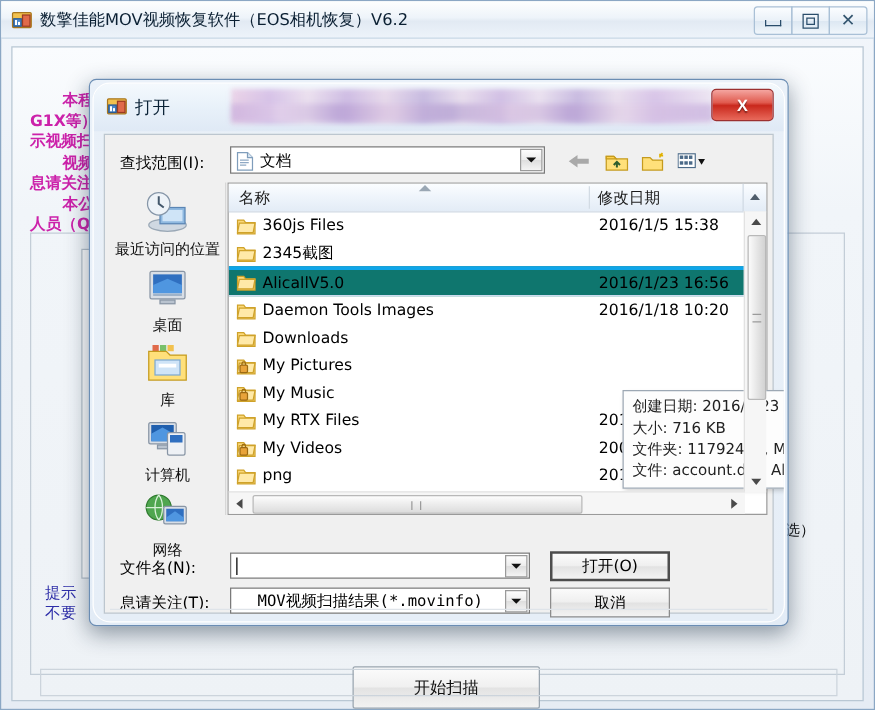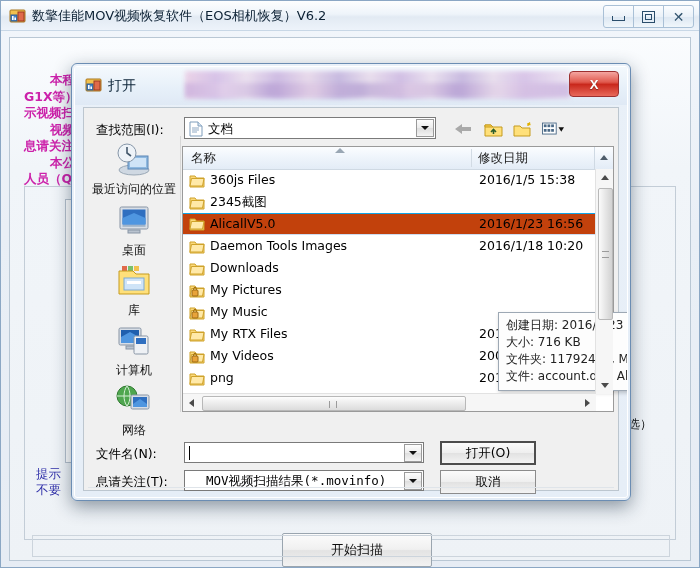--- a/index.html
+++ b/index.html
@@ -113,21 +113,21 @@
   
   .dialog{
     position:absolute;left:70px;top:62px;width:560px;height:438px;
     border:1px solid #6b8db3;border-radius:6px;
     background:linear-gradient(180deg,#eaf1f9 0%,#e3ecf6 100%);
     box-shadow:0 6px 18px rgba(20,40,60,.45);
     box-sizing:border-box;
   }
   .dlg-frame{
     position:absolute;left:2px;top:2px;right:2px;bottom:2px;
-    border:1px solid #ffffff;border-radius:3px;
+    border:1px solid #ffffff;border-radius:14px;
     background:linear-gradient(180deg,#e9f0f8 0%,#e6eef7 100%);
     box-sizing:border-box;
     overflow:hidden;
   }
   .dlg-titlebar{
     position:absolute;left:0;top:0;width:100%;height:38px;
     background:linear-gradient(180deg,#f4f9fd 0%,#e7f0f9 55%,#dfe9f5 100%);
   }
   .dlg-blur{
     position:absolute;left:110px;top:4px;width:385px;height:28px;
@@ -180,21 +180,21 @@
     border:1px solid #9a9a9a;box-sizing:border-box;
     display:flex;align-items:center;justify-content:center;
   }
   .arrow-dn{width:0;height:0;border-left:4px solid transparent;border-right:4px solid transparent;border-top:4px solid #111;}
 
   .tbar{position:absolute;left:368px;top:10px;height:22px;display:flex;align-items:center;gap:8px;}
   .tbar .ic{width:22px;height:20px;display:flex;align-items:center;justify-content:center;}
 
   
   .places{
-    position:absolute;left:4px;top:28px;width:92px;bottom:78px;
+    position:absolute;left:4px;top:38px;width:92px;bottom:78px;
     background:#f0f0f0;border-right:1px solid #d7d7d7;
   }
   .place{
     width:92px;text-align:center;color:#111;font-size:12px;line-height:14px;
     font-family:"DejaVu Sans","Liberation Sans",sans-serif;
     position:absolute;
   }
   .place .ico{display:block;margin:0 auto 2px auto;}
 
   
@@ -209,21 +209,21 @@
   }
   .lh-name{position:absolute;left:8px;top:3px;font-size:12.5px;color:#1b1b1b;font-family:"DejaVu Sans","Liberation Sans",sans-serif;}
   .lh-date{position:absolute;left:295px;top:3px;font-size:12.5px;color:#1b1b1b;font-family:"DejaVu Sans","Liberation Sans",sans-serif;}
   .lh-div{position:absolute;left:288px;top:2px;width:1px;height:18px;background:#d2dbe4;}
   .lh-sort{position:absolute;left:152px;top:1px;width:0;height:0;border-left:5px solid transparent;border-right:5px solid transparent;border-bottom:5px solid #9aa7b4;}
   .lh-rt{position:absolute;right:0;top:0;width:18px;height:22px;border-left:1px solid #cfd9e3;}
   .lh-rt i{position:absolute;left:5px;top:8px;width:0;height:0;border-left:4px solid transparent;border-right:4px solid transparent;border-bottom:5px solid #4f5d6b;}
 
   .rows{position:absolute;left:0;top:22px;right:17px;bottom:17px;overflow:hidden;}
   .row{position:relative;height:22px;line-height:22px;white-space:nowrap;}
-  .row.sel{background:#c2410c;border-top:1px solid #0ea5e9;border-bottom:1px solid #ccdcf0;height:20px;line-height:20px;}
+  .row.sel{background:#0f766e;border-top:3px solid #0ea5e9;border-bottom:1px solid #ccdcf0;height:20px;line-height:20px;}
   .row .nm{position:absolute;left:27px;font-size:12.5px;color:#000;font-family:"DejaVu Sans","Liberation Sans",sans-serif;}
   .row .dt{position:absolute;left:296px;font-size:12.5px;color:#000;font-family:"DejaVu Sans","Liberation Sans",sans-serif;text-align:center;}
   .row .fi{position:absolute;left:6px;top:4px;width:16px;height:14px;}
 
   .vscroll{
     position:absolute;right:0;top:22px;width:17px;bottom:17px;
     background:#f6f6f6;border-left:1px solid #e2e2e2;
   }
   .vsb-up,.vsb-dn{position:absolute;left:0;width:17px;height:17px;display:flex;align-items:center;justify-content:center;}
   .vsb-up{top:0;} .vsb-dn{bottom:0;}

